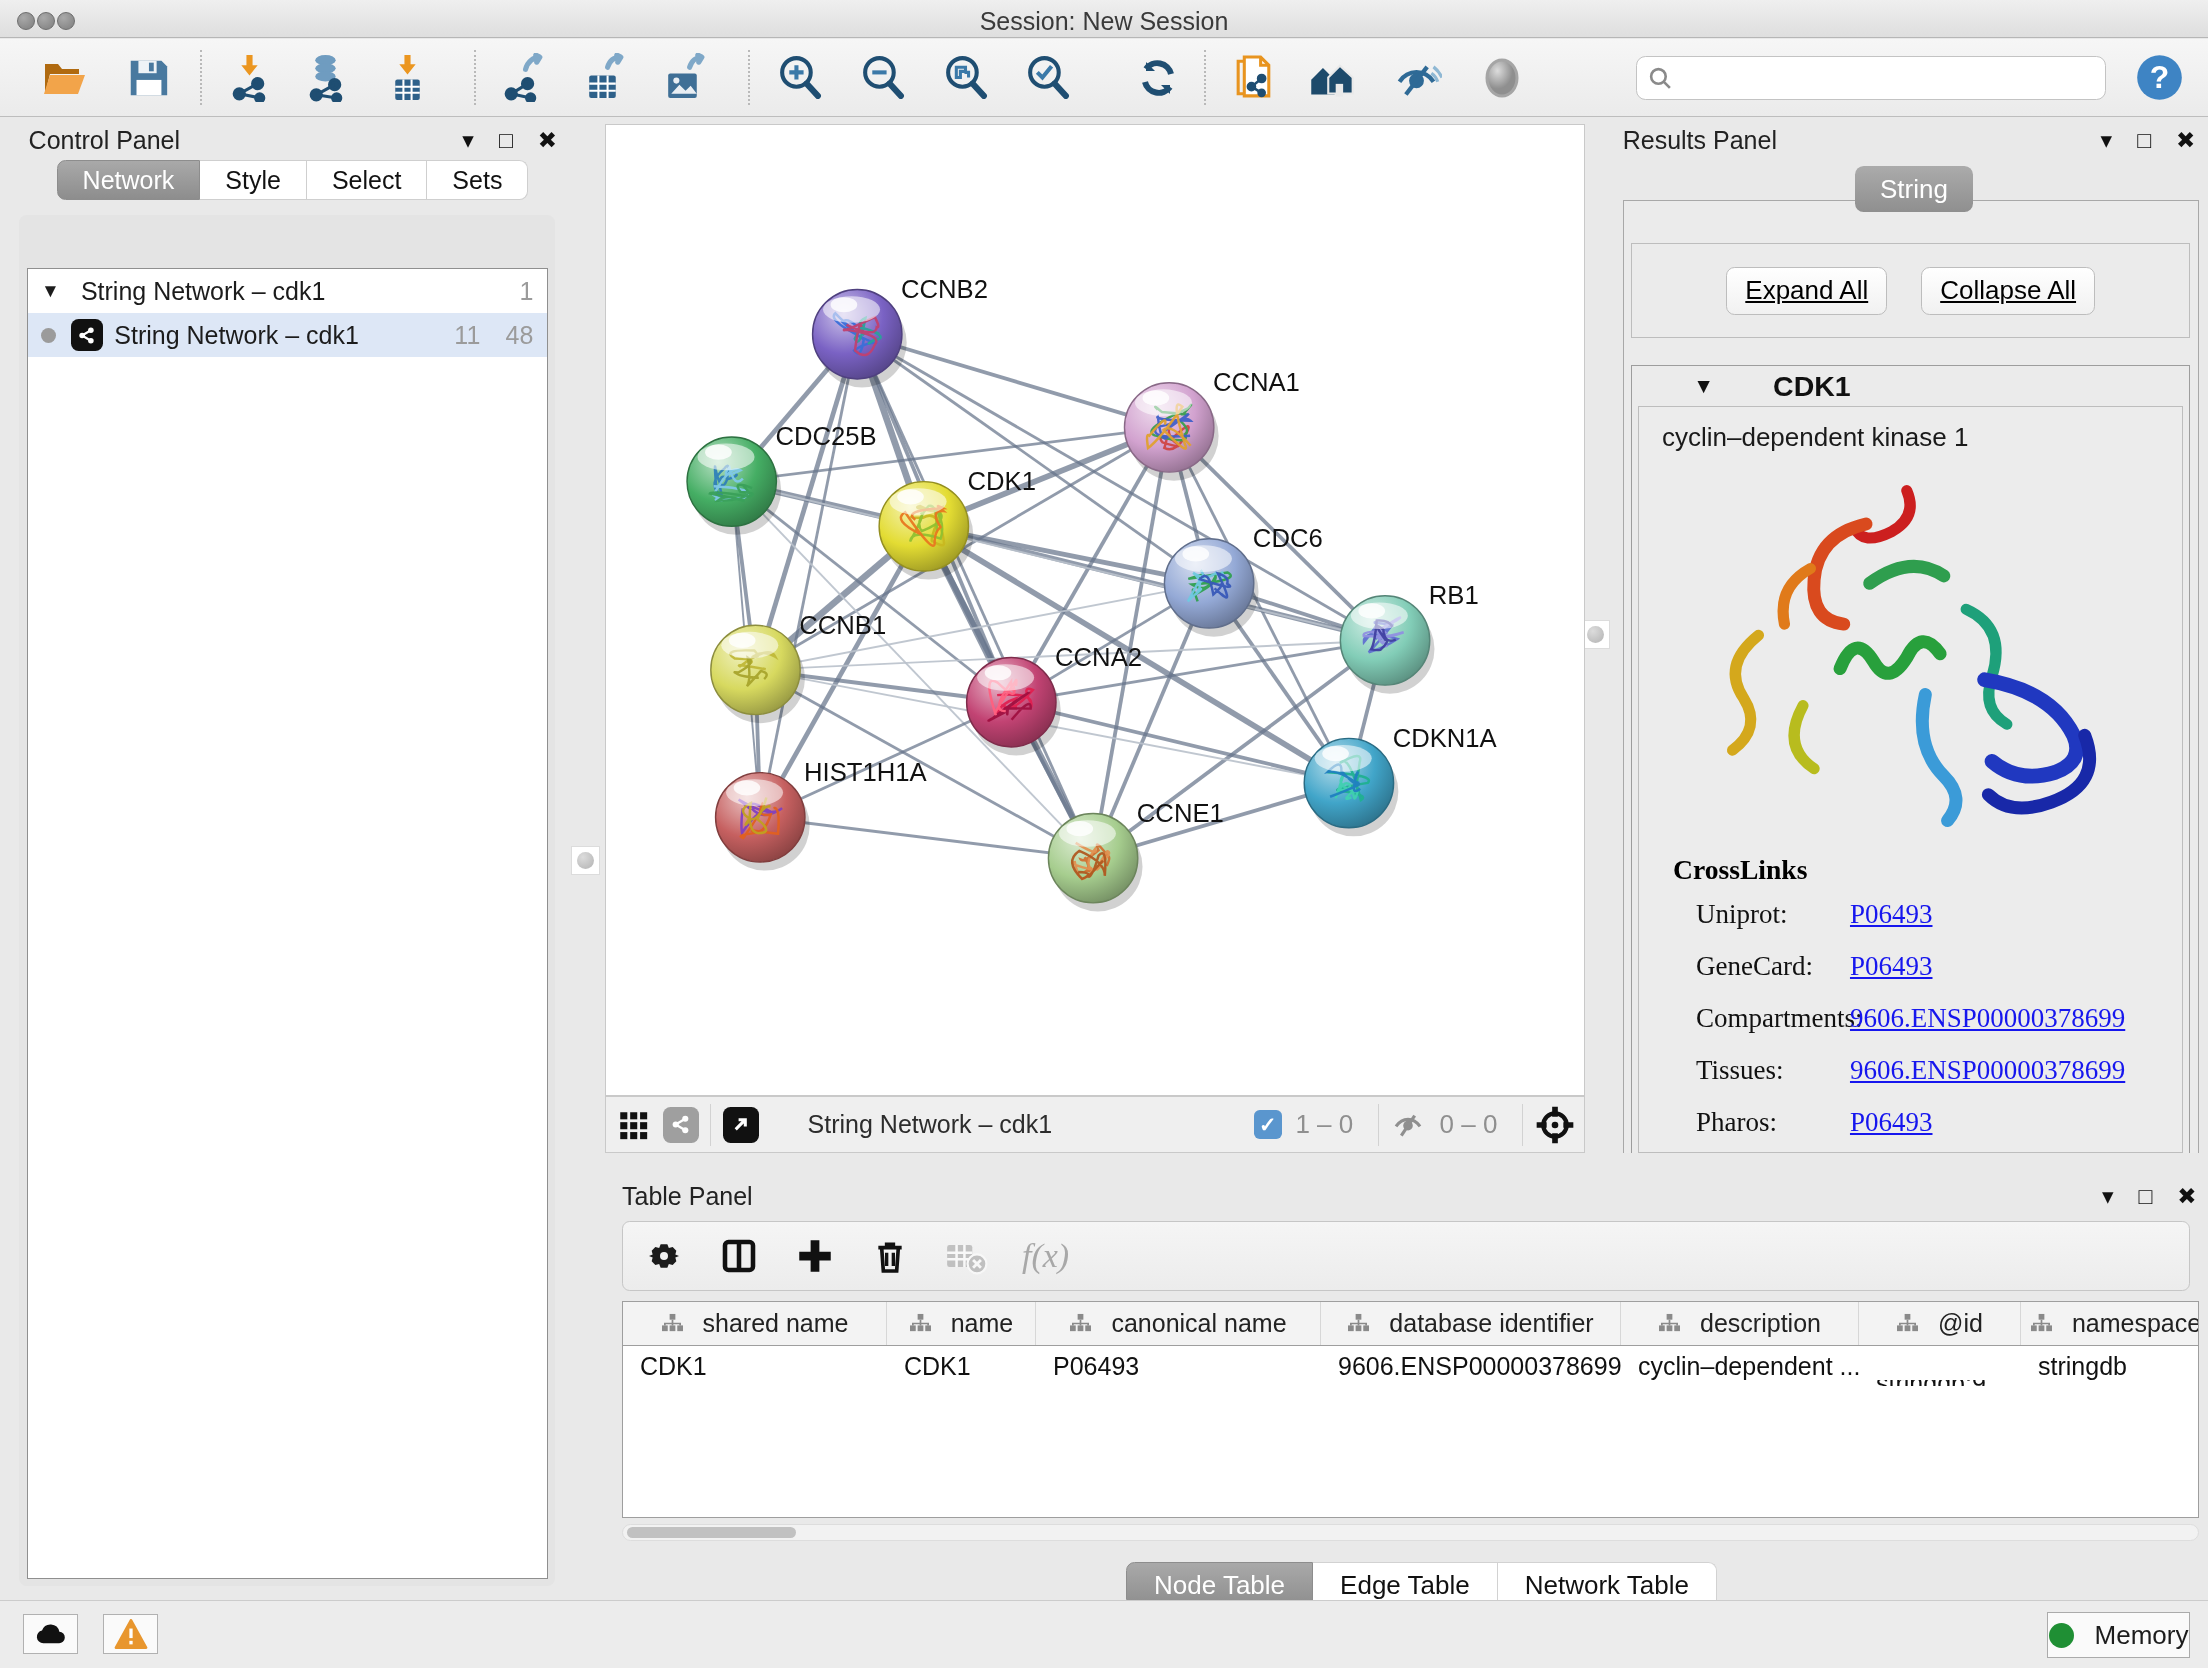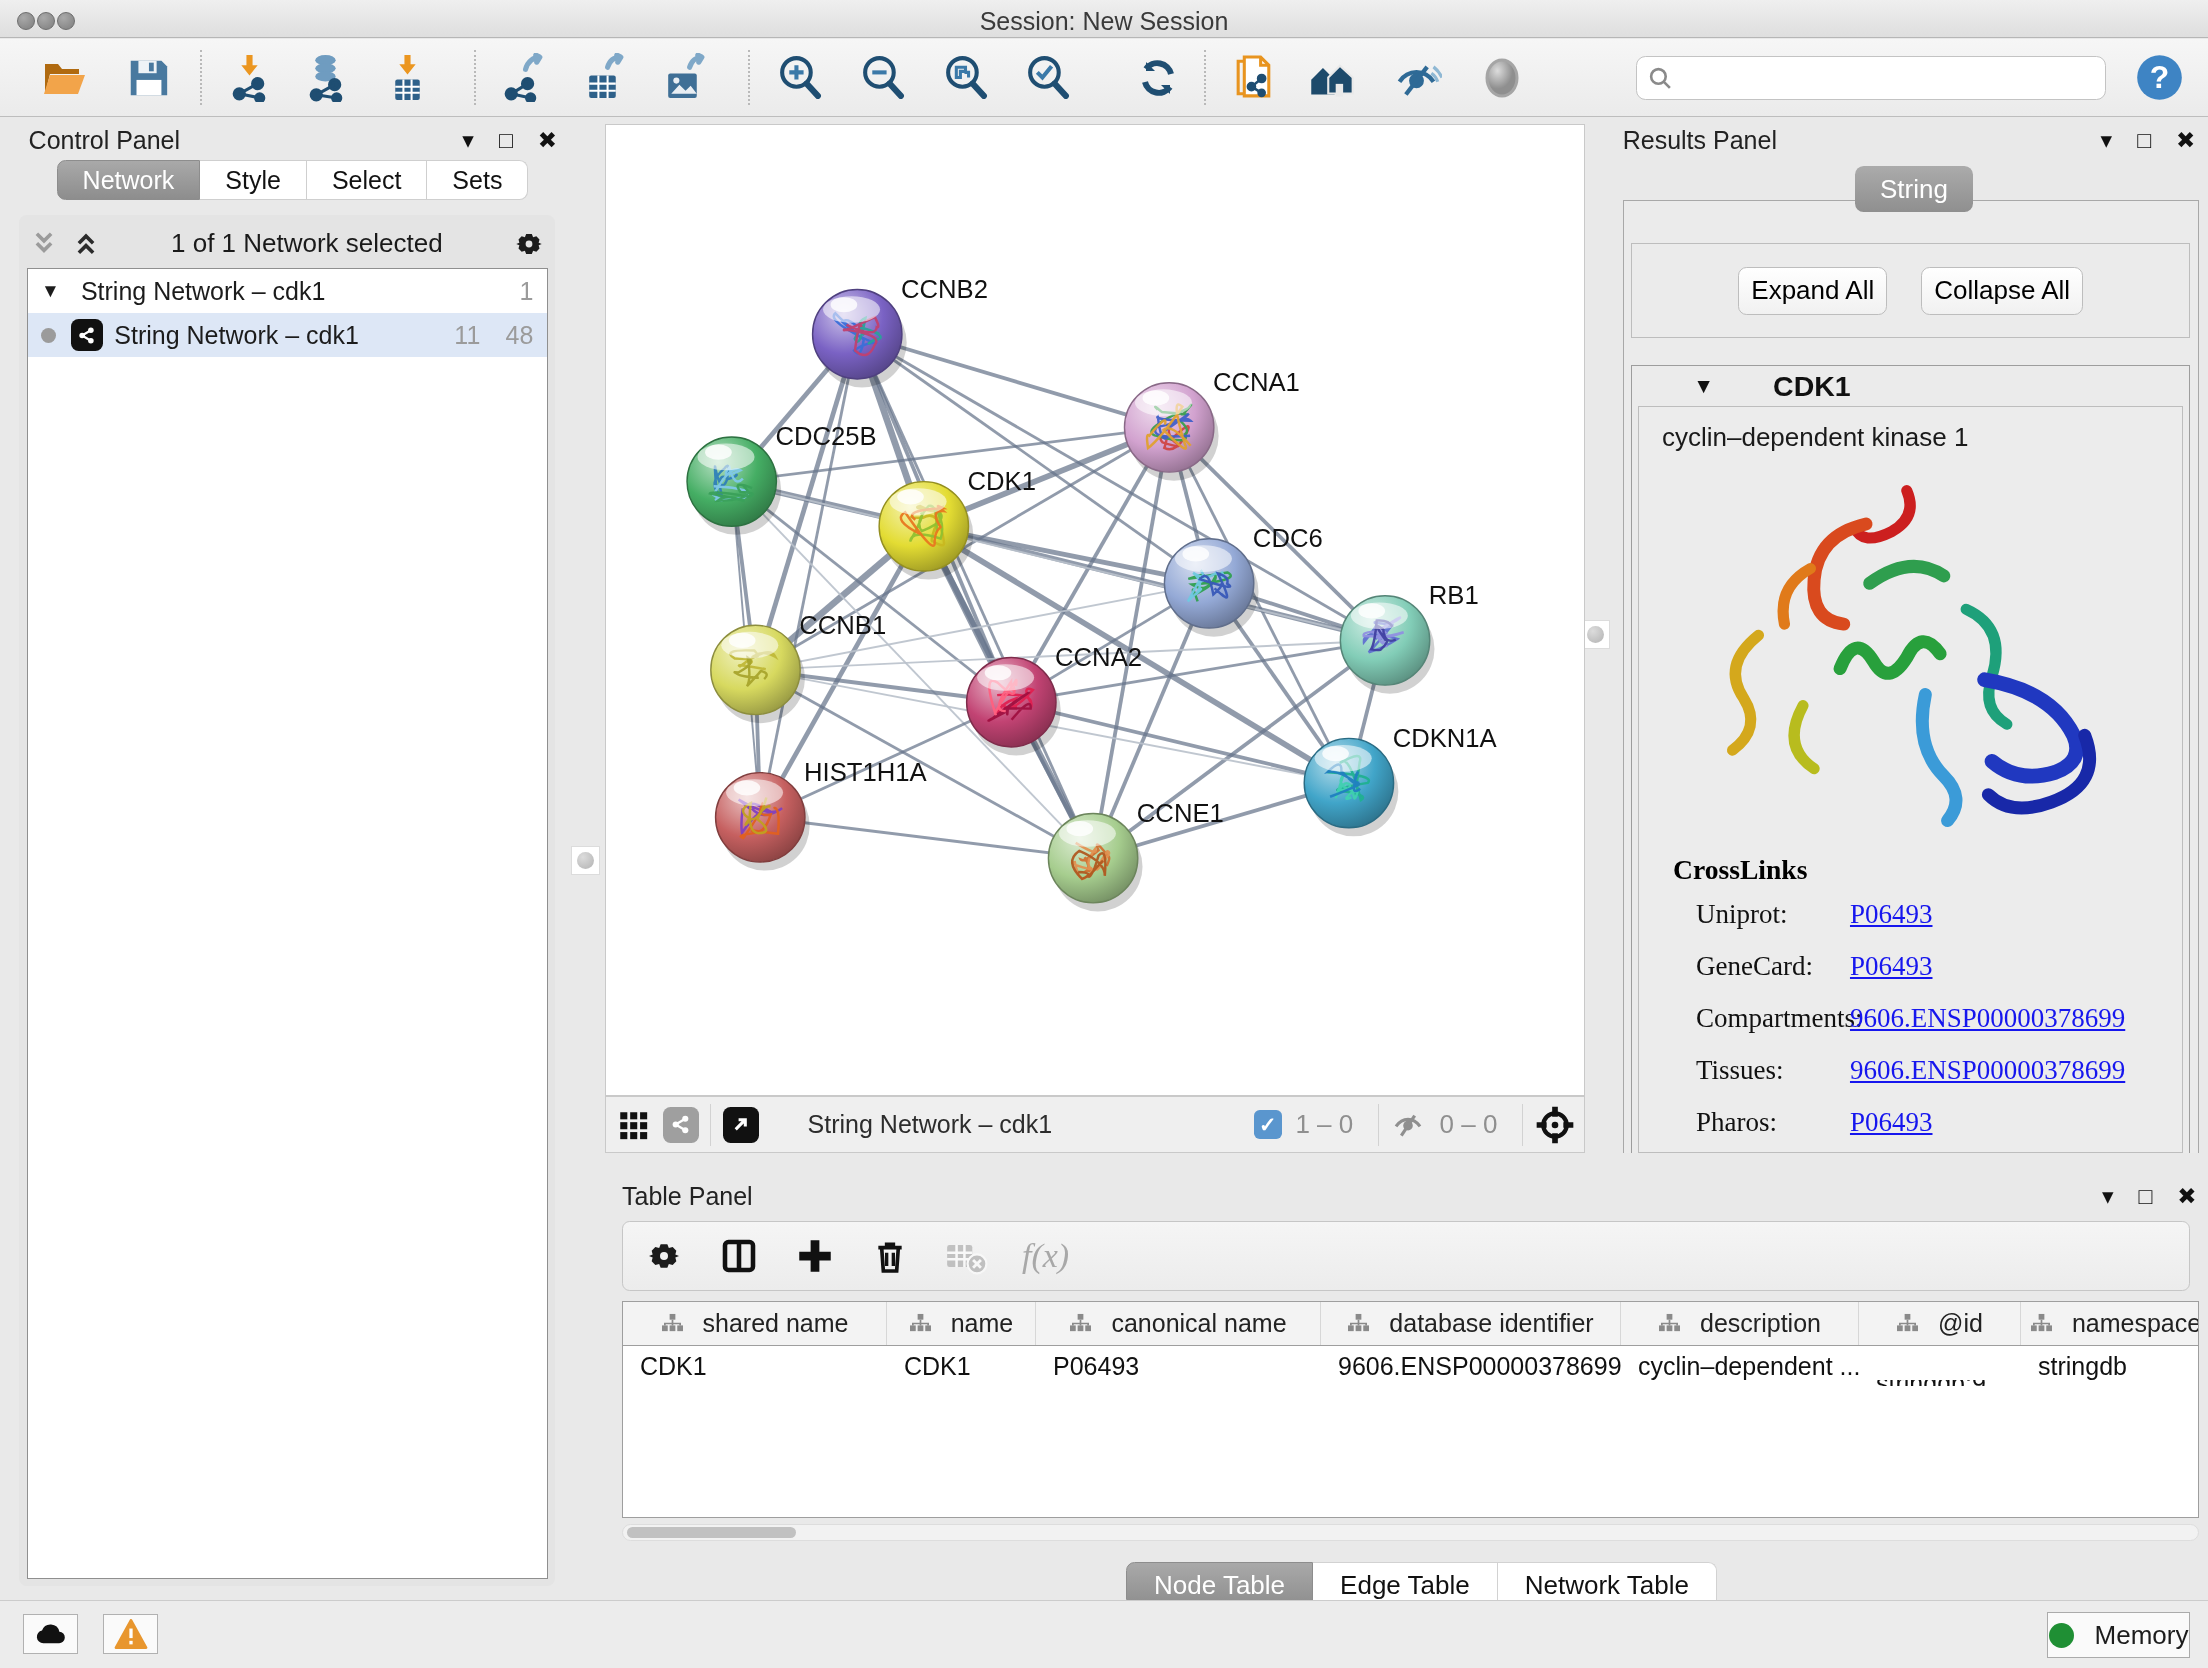--- a/index.html
+++ b/index.html
@@ -73,22 +73,22 @@
   
   .results-panel { position:absolute; left:1617px; top:124px; width:584px; height:1046px; }
   .rp-head { position:absolute; left:5.7px; right:5.7px; top:1.9px; display:flex; justify-content:space-between; align-items:center; }
   .rp-outer { position:absolute; left:5.7px; top:76px; width:576px; height:964px;
     border:1.9px solid #a8a8a8; background:#ebebeb; }
   .string-tab { position:absolute; left:238px; top:42px; height:46px; padding:0 25px;
     background:linear-gradient(#ababab,#8f8f8f); border-radius:8.6px; color:#fff; font-size:26px;
     display:flex; align-items:center; z-index:3; }
   .rp-expandbox { position:absolute; left:7.6px; right:7.6px; top:42px; height:95px;
     border:1.9px solid #bdbdbd; display:flex; align-items:center; justify-content:center; gap:34px; }
-  .rp-btn { height:48px; padding:0 12px; background:linear-gradient(#ffffff,#f1f1f1);
-    border:1px solid #bdbdbd; border-radius:8.6px; font-size:26px; display:flex; align-items:center; }
+  .rp-btn { height:48px; padding:0 18px; background:linear-gradient(#ffffff,#f1f1f1);
+    border:1px solid #bdbdbd; border-radius:8.6px; font-size:26px; display:flex; align-items:center;text-decoration:underline; }
   .rp-card { position:absolute; left:7.6px; right:7.6px; top:164px; height:795px; border:1.9px solid #9d9d9d; }
   .rp-card-head { height:40px; display:flex; align-items:center; padding-left:61px; gap:59px; }
   .rp-card-head .tri { font-size:21px; color:#111; }
   .rp-card-head .name { font-size:28.5px; font-weight:bold; color:#111; }
   .rp-body { position:absolute; left:5.7px; right:5.7px; top:40px; bottom:5.7px; border:1.9px solid #bdbdbd;
     background:#ececec; overflow:hidden; }
   .rp-desc { font-size:26px; color:#1a1a1a; padding:15px 0 0 23px; }
   .ribbon-wrap { display:flex; justify-content:center; margin-top:7.6px; }
   .crosslinks { font-family:"Liberation Serif", serif; padding-left:34px; margin-top:13.3px; }
   .crosslinks h3 { font-size:27.6px; color:#000; margin-bottom:13.3px; }
@@ -327,33 +327,20 @@
         <span class="ph-ico">✖</span>
       </span>
     </div>
     <div class="tabs-row" id="cp-tabs">
         <div class="tab-btn sel">Network</div>
         <div class="tab-btn">Style</div>
         <div class="tab-btn">Select</div>
         <div class="tab-btn">Sets</div>
       </div>
     <div class="cp-sub">
-      <div class="cp-statusrow">
-        <svg width="32" height="28.5" viewBox="0 0 24 24">
-          <path d="M6 4l6 6 6-6M6 12l6 6 6-6" stroke="#9b9b9b" stroke-width="3" fill="none"></path>
-        </svg>
-        <svg width="32" height="28.5" viewBox="0 0 24 24" style="margin-left:9.5px">
-          <path d="M6 20l6-6 6 6M6 12l6-6 6 6" stroke="#2b2b2b" stroke-width="3" fill="none"></path>
-        </svg>
-        <span class="txt">1 of 1 Network selected</span>
-        <svg width="34" height="34" viewBox="0 0 24 24">
-          <path d="M12 8a4 4 0 1 0 0 8 4 4 0 0 0 0-8zm9 4l-2.2-.9.6-2.3-2.2-2.2-2.3.6L14 5h-4l-.9 2.2-2.3-.6-2.2 2.2.6 2.3L3 12l2.2.9-.6 2.3 2.2 2.2 2.3-.6.9 2.2h4l.9-2.2 2.3.6 2.2-2.2-.6-2.3z" fill="#1c1c1c"></path>
-          <circle cx="12" cy="12" r="2.4" fill="#e4e4e4"></circle>
-        </svg>
-      </div>
       <div class="netlist">
         <div class="tree-row">
           <span style="width:40px; font-size:19px;">▼</span>
           <span class="lbl">String Network – cdk1</span>
           <span class="cnt">1</span>
         </div>
         <div class="tree-row sel">
           <span class="dot-gray"></span>
           <span class="share-badge">
             <svg width="21" height="21" viewBox="0 0 24 24">

